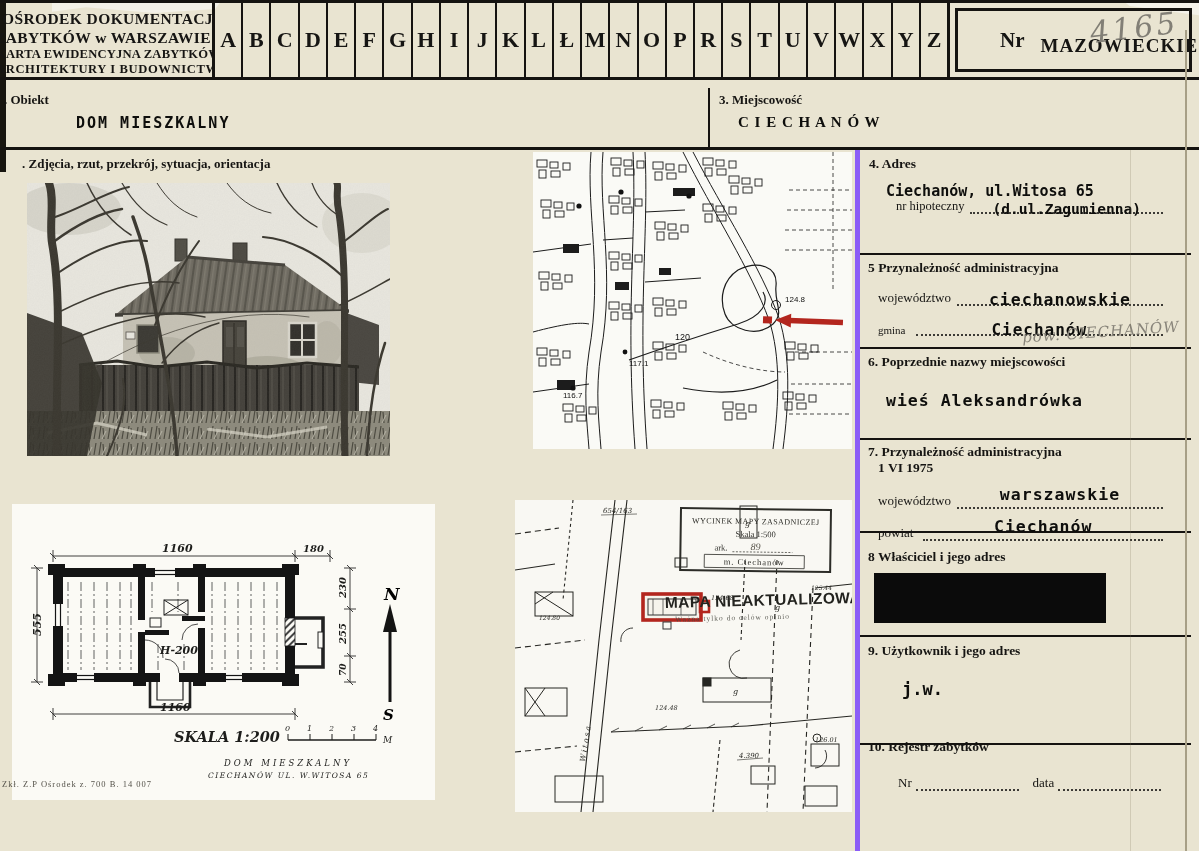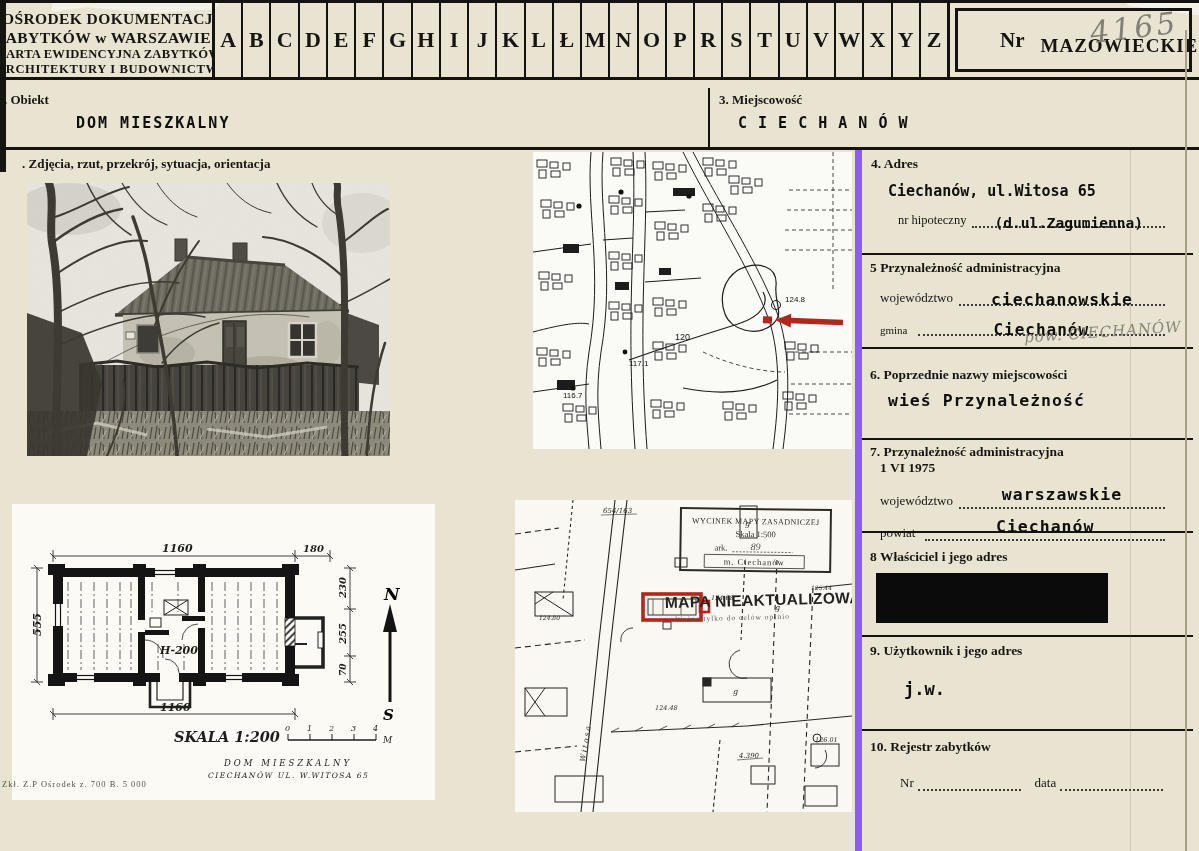--- a/index.html
+++ b/index.html
@@ -38,21 +38,21 @@
   .region{font-size:19px;font-weight:bold;letter-spacing:1px;margin-left:16px;margin-top:12px;}
   .hw-num{left:1090px;top:10px;font-size:30px;letter-spacing:3px;transform:rotate(-7deg);color:#827f76;}
   
   .row2{left:0;top:88px;width:1199px;height:62px;display:flex;box-sizing:border-box;
         border-bottom:3px solid #151310;}
   .c1{width:710px;position:relative;border-right:2px solid #151310;box-sizing:border-box;}
   .c2{width:145px;position:relative;border-right:2px solid #151310;box-sizing:border-box;}
   .c3{flex:1;position:relative;}
   .slbl{position:absolute;font-size:13px;font-weight:bold;}
   
-  .rcol{left:855px;top:150px;width:344px;height:701px;border-left:7px solid #8b5cf6;box-sizing:border-box;}
+  .rcol{left:855px;top:150px;width:344px;height:701px;border-left:5px solid #8b5cf6;box-sizing:border-box;}
   .sec{position:absolute;left:0;width:331px;border-bottom:2px solid #151310;box-sizing:border-box;}
   .sec.last{border-bottom:none;}
   .sec .lbl{font-size:13.5px;}
   .drow{display:flex;align-items:flex-end;margin-left:10px;margin-right:14px;}
   .dfill{flex:1;border-bottom:2px dotted #3c3a35;display:flex;justify-content:center;
          align-items:flex-end;min-height:10px;}
   .over{transform:translateY(5px);}
   .above{transform:translateY(-3px);}
   .redact{background:#0b0b0b;}
   .panel{position:absolute;}
@@ -111,21 +111,21 @@
   </div>
   <div class="abs pencil hw-num">4165</div>
 
   <div class="abs row2">
     <div class="c1">
       <span class="slbl" style="left:4px;top:4px;">. Obiekt</span>
       <span class="typed abs" style="left:76px;top:26px;font-size:15px;letter-spacing:2px;">DOM MIESZKALNY</span>
     </div>
     <div class="c3">
       <span class="slbl" style="left:9px;top:4px;">3. Miejscowość</span>
-      <span class="typed abs" style="left:28px;top:26px;font-size:15px;letter-spacing:1px;">C I E C H A N Ó W</span>
+      <span class="typed abs" style="left:28px;top:26px;font-size:15px;letter-spacing:1px;font-family:Liberation Serif, serif;">C I E C H A N Ó W</span>
     </div>
   </div>
 
   <span class="abs lbl" style="left:2px;top:156px;font-size:13px;margin-left:20px;">. Zdjęcia, rzut, przekrój, sytuacja, orientacja</span>
 
   <svg class="panel" style="left:27px;top:183px;" width="363" height="273" viewBox="0 0 363 273">
     <defs>
       <pattern id="fenceP" width="11" height="60" patternUnits="userSpaceOnUse">
         <rect x="0" y="0" width="9" height="60" fill="#43403a"></rect>
         <rect x="9" y="0" width="2" height="60" fill="#262420"></rect>
@@ -455,21 +455,21 @@
       <text x="218" y="194" font-size="8">g</text>
       <text x="260" y="110" font-size="8">g</text>
     </g>
   </svg>
 
   <div class="abs rcol">
 
     <div class="sec" style="top:0;height:105px;">
       <span class="lbl abs" style="left:9px;top:6px;">4. Adres</span>
       <span class="typed abs" style="left:26px;top:32px;font-size:15px;">Ciechanów, ul.Witosa 65</span>
-      <div class="drow abs" style="left:26px;right:14px;top:60px;">
+      <div class="drow abs" style="left:26px;right:14px;top:46px;">
         <span class="lbl" style="font-size:12.5px;font-weight:normal;">nr hipoteczny</span>
         <span class="dfill" style="margin-left:6px;">
             <span class="typed over" style="font-size:14.5px;">(d.ul.Zagumienna)</span>
           </span>
       </div>
     </div>
 
     <div class="sec" style="top:105px;height:94px;">
       <span class="lbl abs" style="left:8px;top:5px;">5  Przynależność administracyjna</span>
       <div class="drow abs" style="left:8px;right:14px;top:30px;">
@@ -481,22 +481,22 @@
       <div class="drow abs" style="left:8px;right:14px;top:60px;">
         <span class="lbl" style="font-size:11px;font-weight:normal;">gmina</span>
         <span class="dfill" style="margin-left:10px;">
             <span class="typed over" style="font-size:16px;letter-spacing:1px;">Ciechanów</span>
           </span>
       </div>
       <span class="pencil abs" style="left:162px;top:68px;font-size:15px;transform:rotate(-4deg);letter-spacing:1px;">pow. CIECHANÓW</span>
     </div>
 
     <div class="sec" style="top:199px;height:91px;">
-      <span class="lbl abs" style="left:8px;top:18px;">6. Poprzednie nazwy miejscowości</span>
-      <span class="typed abs" style="left:26px;top:42px;font-size:16.5px;letter-spacing:1px;">wieś Przynależność</span>
+      <span class="lbl abs" style="left:8px;top:5px;">6. Poprzednie nazwy miejscowości</span>
+      <span class="typed abs" style="left:26px;top:42px;font-size:16.5px;letter-spacing:1px;">wieś Aleksandrówka</span>
     </div>
 
     <div class="sec" style="top:290px;height:93px;">
       <span class="lbl abs" style="left:8px;top:4px;">7. Przynależność administracyjna</span>
       <span class="lbl abs" style="left:18px;top:20px;">1 VI 1975</span>
       <div class="drow abs" style="left:8px;right:14px;top:48px;">
         <span class="lbl" style="font-size:13px;font-weight:normal;">województwo</span>
         <span class="dfill" style="margin-left:6px;">
             <span class="typed above" style="font-size:16.5px;letter-spacing:1px;">warszawskie</span>
           </span>
@@ -507,33 +507,33 @@
             <span class="typed above" style="font-size:16.5px;letter-spacing:1px;">Ciechanów</span>
           </span>
       </div>
     </div>
 
     <div class="sec" style="top:393px;height:94px;">
       <span class="lbl abs" style="left:8px;top:6px;">8  Właściciel i jego adres</span>
       <div class="abs redact" style="left:14px;top:30px;width:232px;height:50px;"></div>
     </div>
 
-    <div class="sec" style="top:487px;height:94px;">
+    <div class="sec" style="top:487px;height:108px;">
       <span class="lbl abs" style="left:8px;top:6px;">9. Użytkownik i jego adres</span>
       <span class="typed abs" style="left:42px;top:42px;font-size:17px;">j.w.</span>
     </div>
 
     <div class="sec last" style="top:581px;height:141px;">
       <span class="lbl abs" style="left:8px;top:8px;">10. Rejestr zabytków</span>
       <div class="drow abs" style="left:28px;right:16px;top:44px;">
         <span class="lbl" style="font-size:13px;font-weight:normal;">Nr</span>
         <span class="dfill" style="margin-left:4px;max-width:150px;"></span>
         <span class="lbl" style="font-size:13px;font-weight:normal;margin-left:14px;">data</span>
         <span class="dfill" style="margin-left:4px;"></span>
       </div>
     </div>
   </div>
 
-  <span class="abs pnote">Zkł. Z.P Ośrodek z. 700 B. 5 000</span>
+  <span class="abs pnote">Zkł. Z.P Ośrodek z. 700 B. 14 007</span>
 
   <div class="abs crease"></div>
   <div class="abs edge-right"></div>
 </div>
 
 </body></html>

